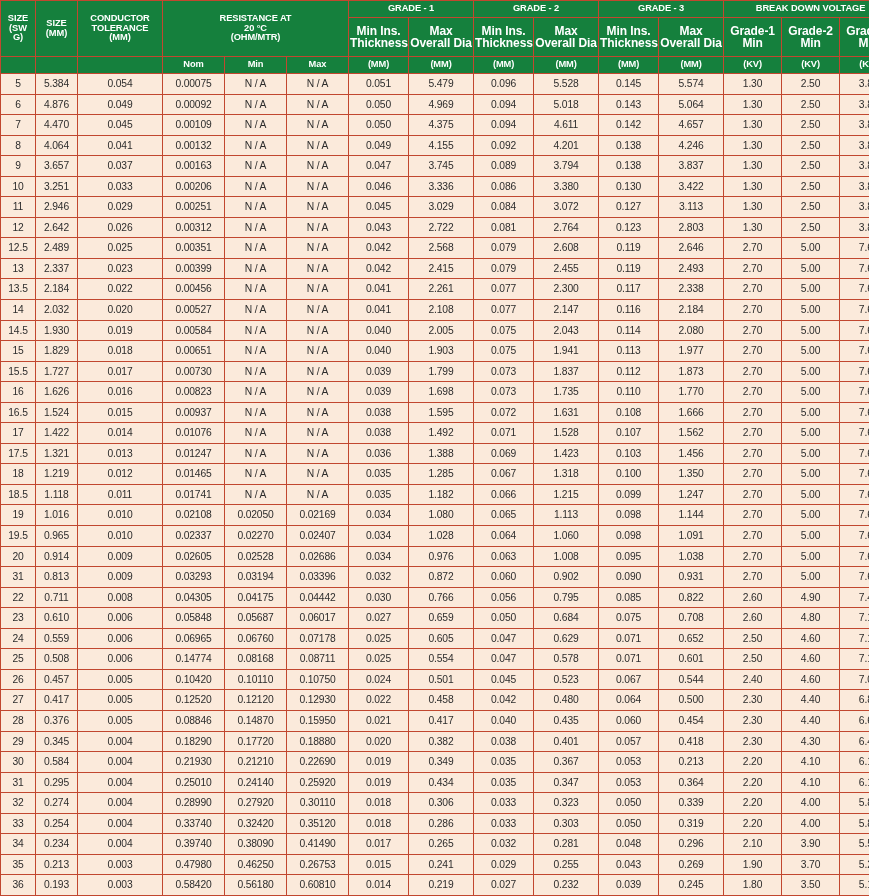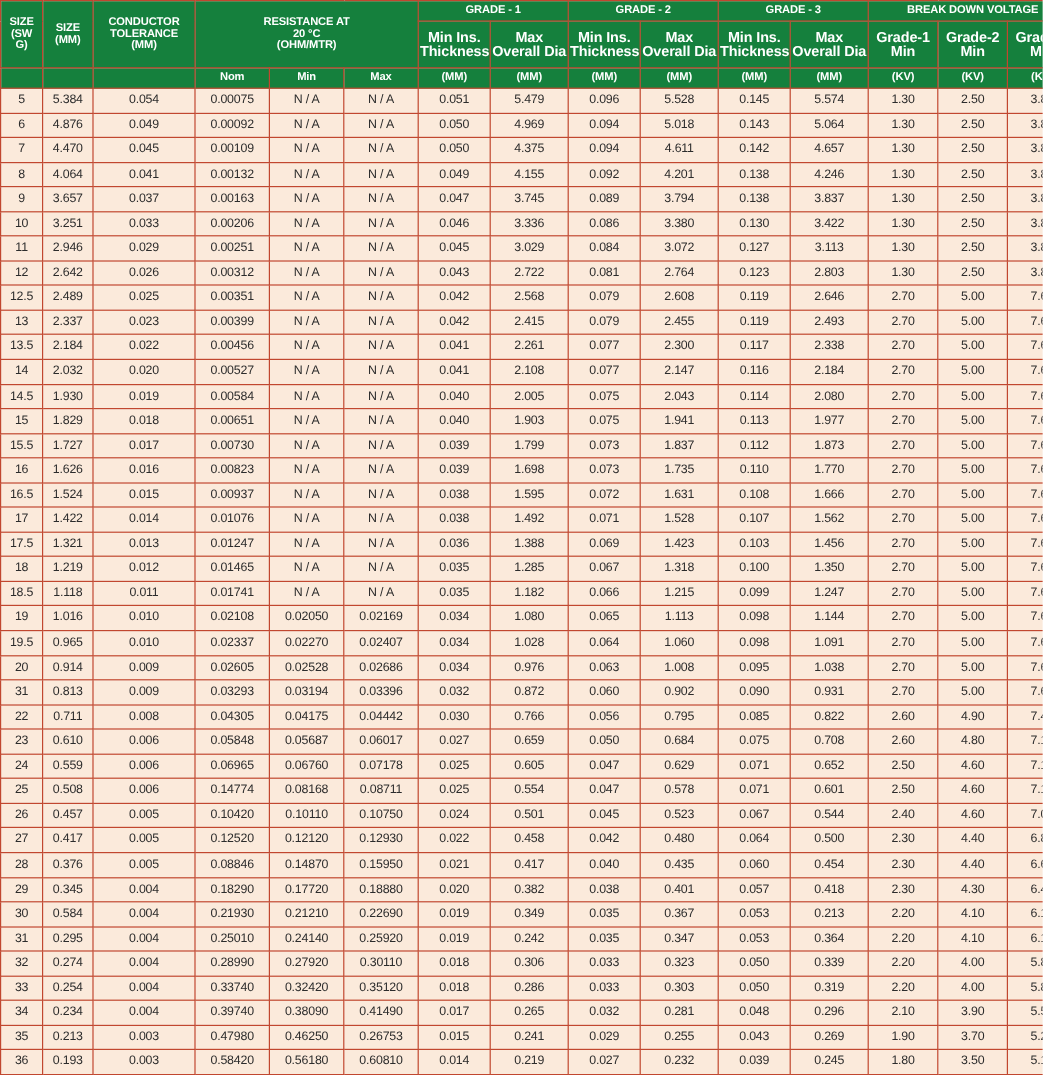--- a/index.html
+++ b/index.html
@@ -744,21 +744,21 @@
           <td>6.10</td>
         </tr>
         <tr>
           <td>31</td>
           <td>0.295</td>
           <td>0.004</td>
           <td>0.25010</td>
           <td>0.24140</td>
           <td>0.25920</td>
           <td>0.019</td>
-          <td>0.242</td>
+          <td>0.434</td>
           <td>0.035</td>
           <td>0.347</td>
           <td>0.053</td>
           <td>0.364</td>
           <td>2.20</td>
           <td>4.10</td>
           <td>6.10</td>
         </tr>
         <tr>
           <td>32</td>

